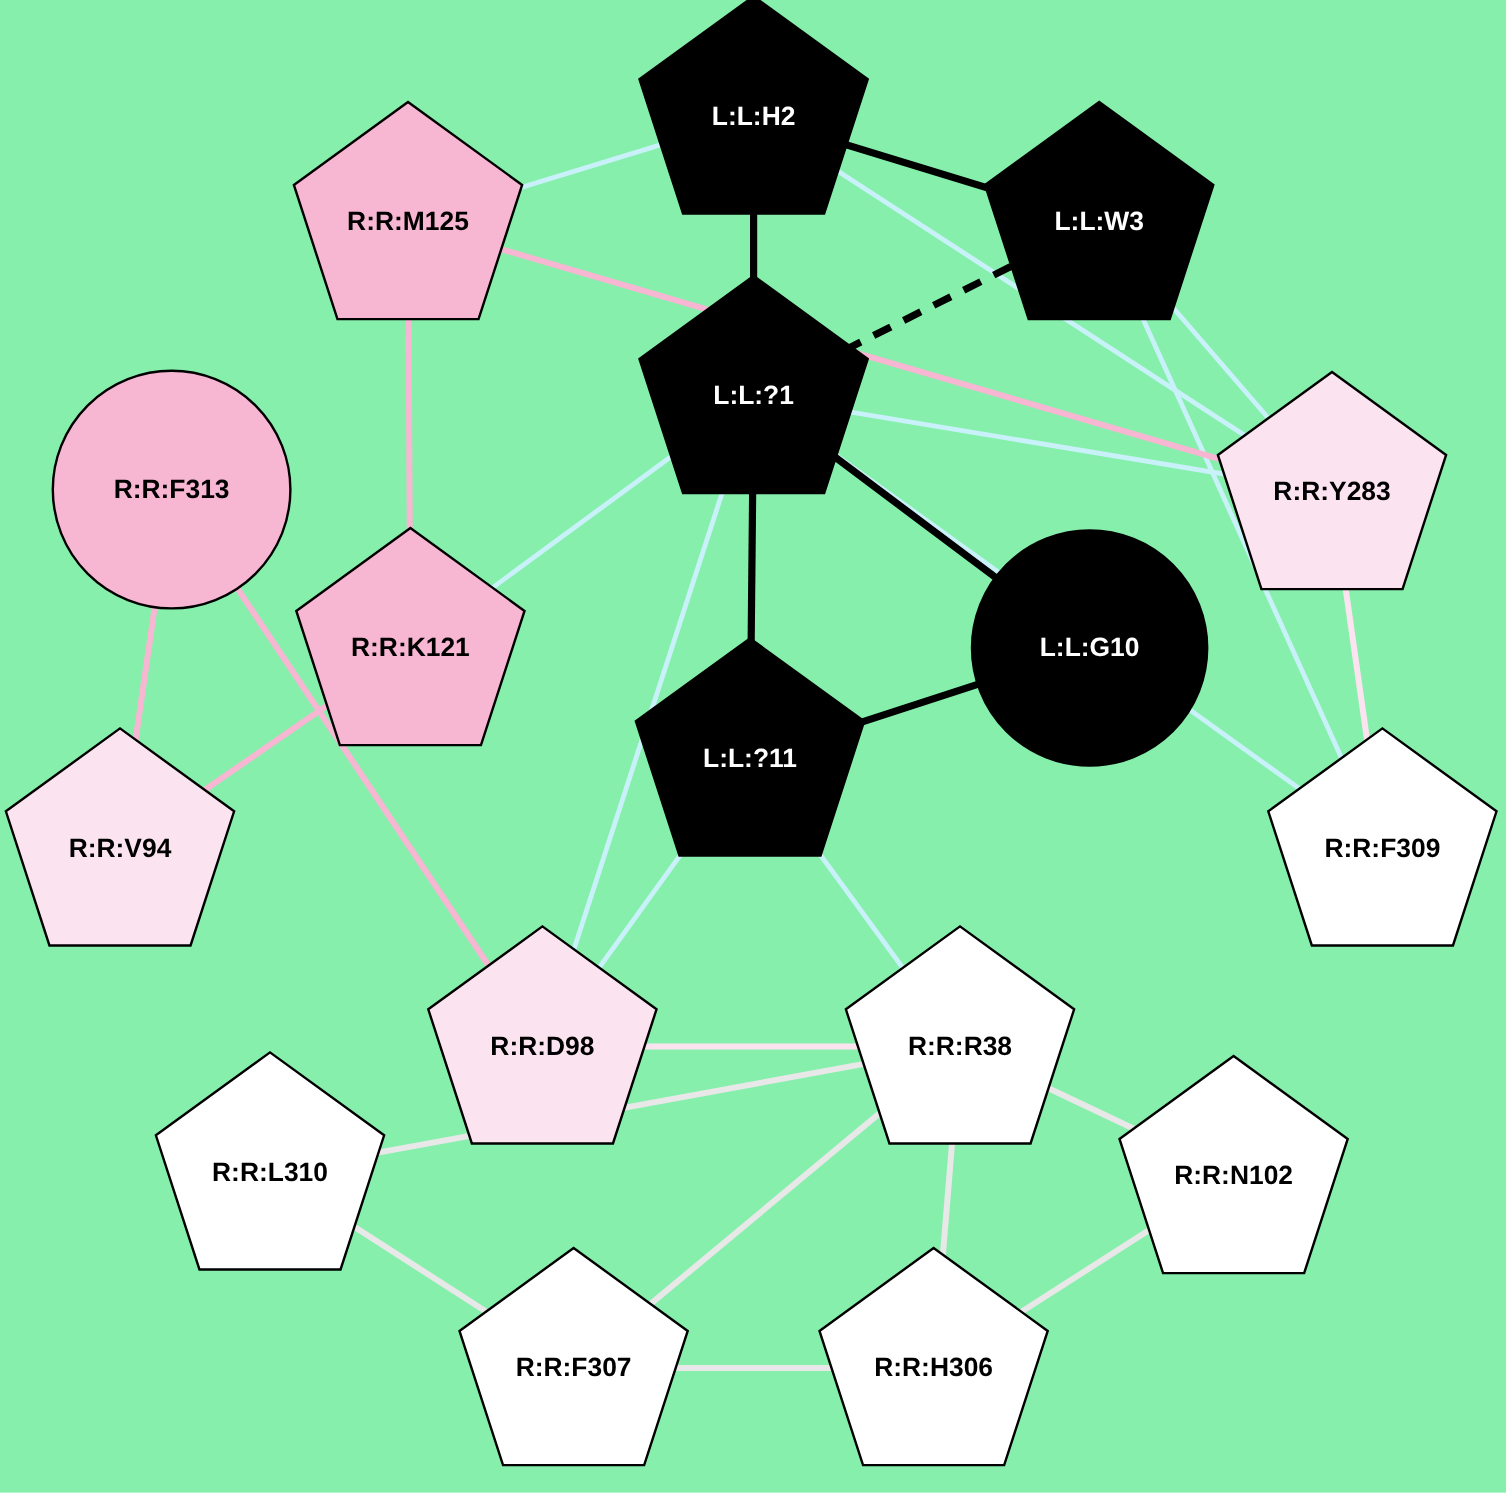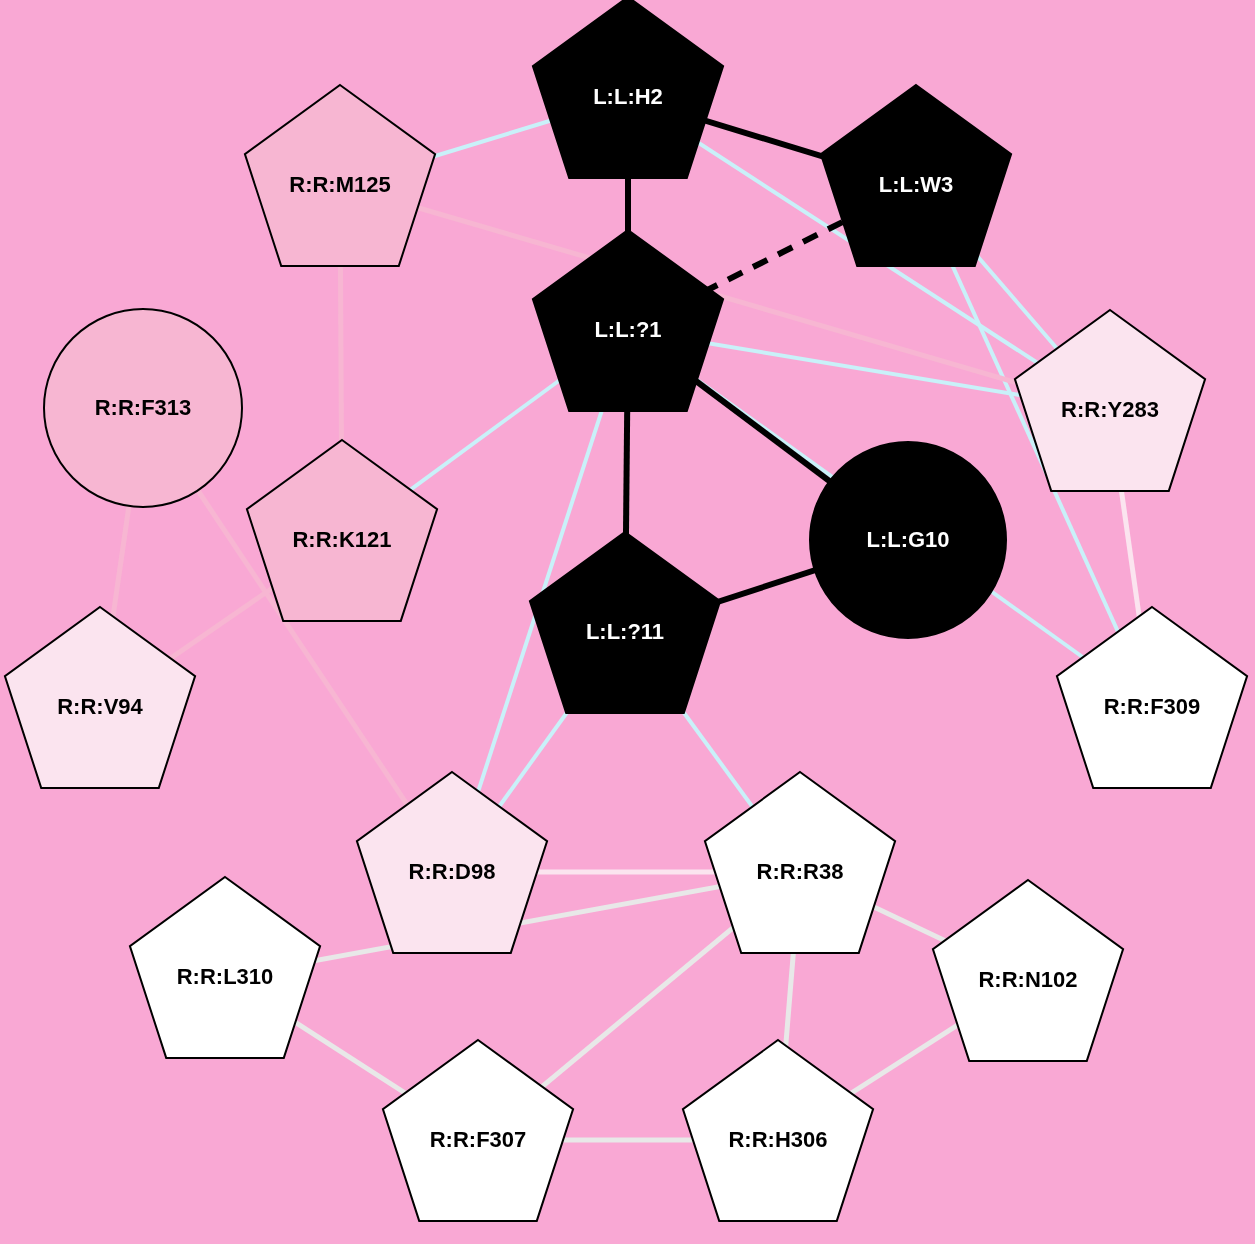--- a/index.html
+++ b/index.html
@@ -5,21 +5,21 @@
   html, body {
     margin: 0;
     padding: 0;
     background: #ffffff;
     font-family: "Liberation Sans", sans-serif;
   }
   .canvas-wrap {
     position: relative;
     width: 1255px;
     height: 1244px;
-    background: #f9a8d4;
+    background: #86efac;
     overflow: hidden;
     text-align: right;
   }
   svg { display: block; }
   .node { cursor: pointer; }
   .node text {
     font-family: "Liberation Sans", sans-serif;
     font-weight: bold;
     font-size: 22px;
     text-anchor: middle;

